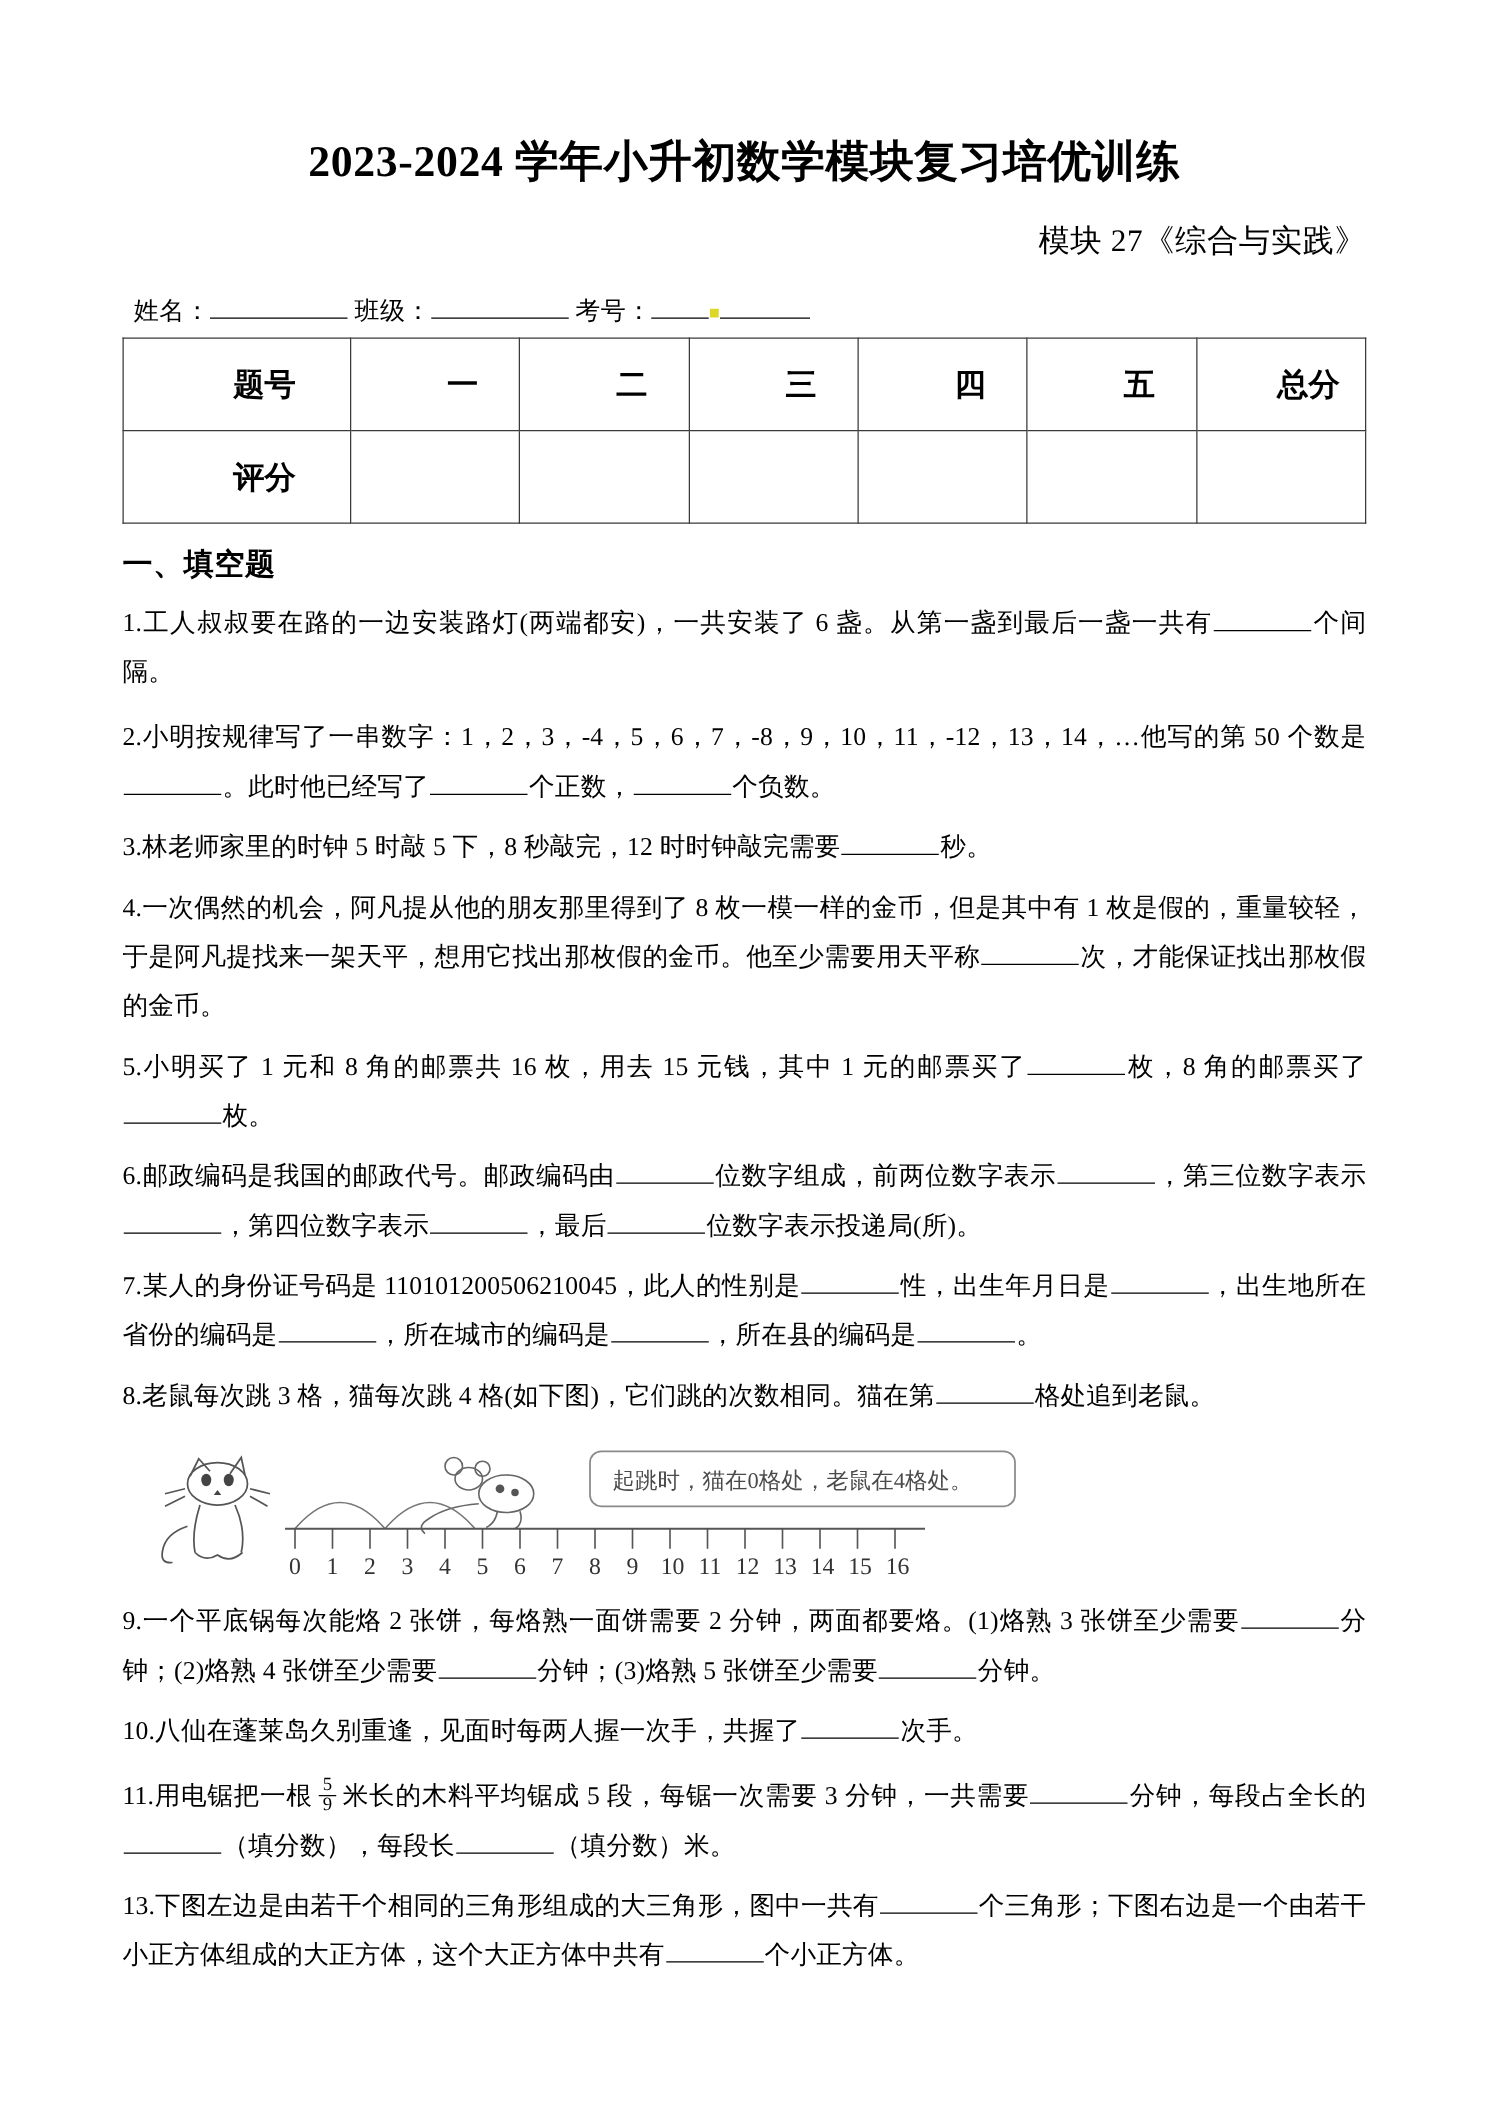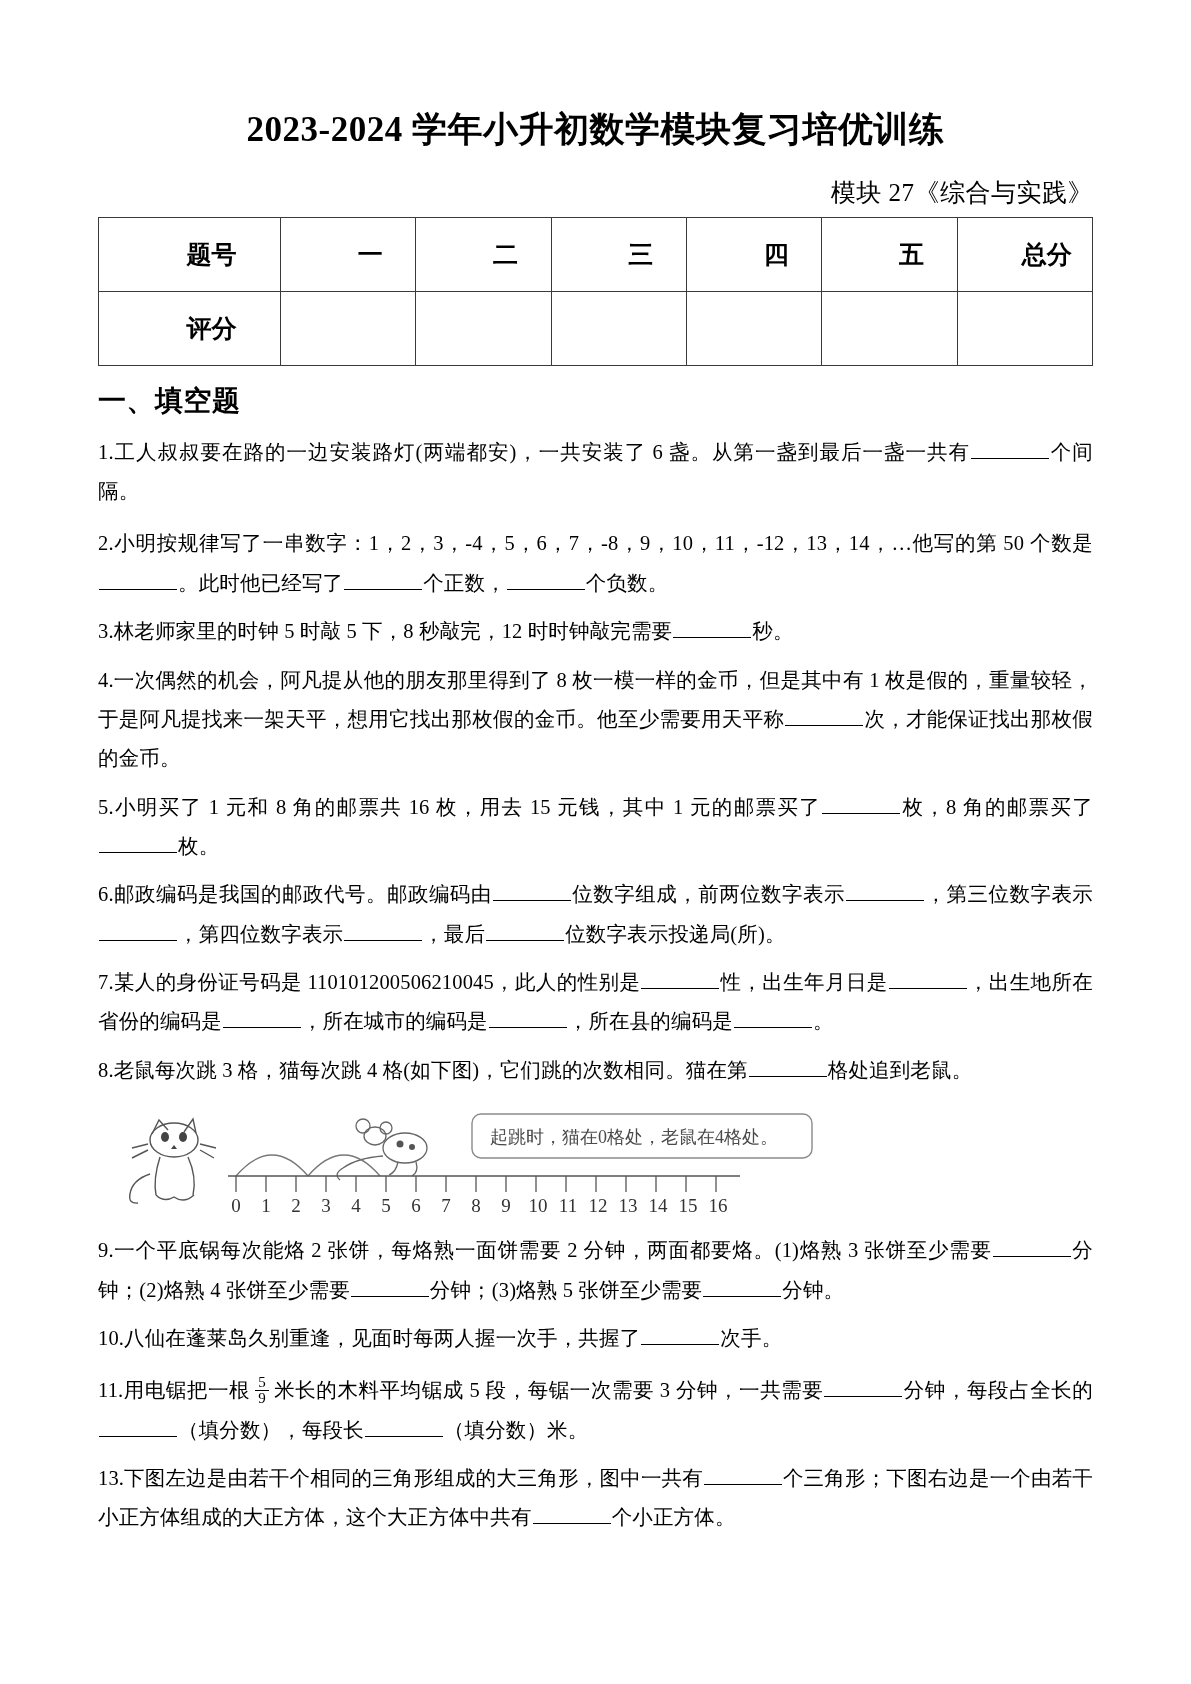--- a/index.html
+++ b/index.html
@@ -75,21 +75,21 @@
     vertical-align: middle;
     font-family: "Liberation Sans", "DejaVu Sans", sans-serif;
     font-weight: bold;
     font-size: 25px;
     padding-left: 45px;
   }
   table.score-table td.lbl { width: 135px; }
   .section-head {
     font-family: "Liberation Sans", "DejaVu Sans", sans-serif;
     font-weight: bold;
-    font-size: 28px;
+    font-size: 24px;
     margin-top: 16px;
     letter-spacing: 0.5px;
   }
   .q {
     font-size: 20.5px;
     line-height: 1.92;
     margin-top: 13px;
     text-align: justify;
     letter-spacing: 0.15px;
   }
@@ -121,20 +121,25 @@
   .numline-svg { display: block; }
 </style>
 </head>
 <body>
 
 <div class="page">
 
   <div class="doc-title">2023-2024 学年小升初数学模块复习培优训练</div>
   <div class="doc-subtitle">模块 27《综合与实践》</div>
 
+  <div class="info-line">
+    <span>姓名：</span><span class="blank-ul ul-name"></span>
+    <span>班级：</span><span class="blank-ul ul-class"></span>
+    <span>考号：</span><span class="blank-ul ul-exam-a"></span><span class="hl-mark"></span><span class="blank-ul ul-exam-b"></span>
+  </div>
 
   <table class="score-table">
     <tbody>
         <tr>
       <td class="lbl">题号</td>
       <td>一</td>
       <td>二</td>
       <td>三</td>
       <td>四</td>
       <td>五</td>

